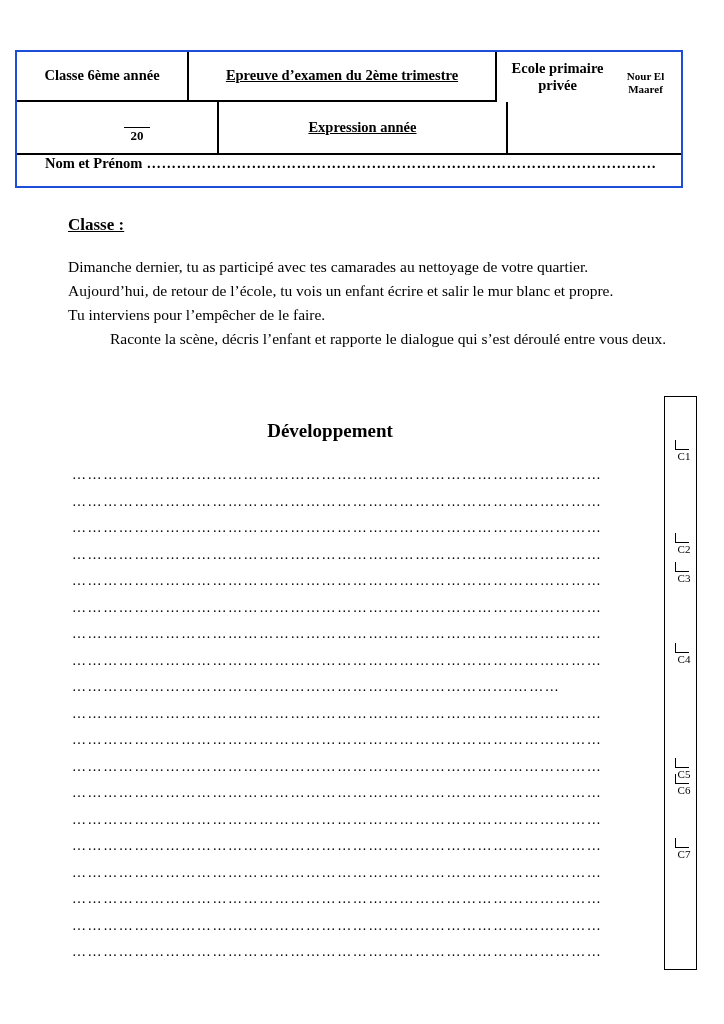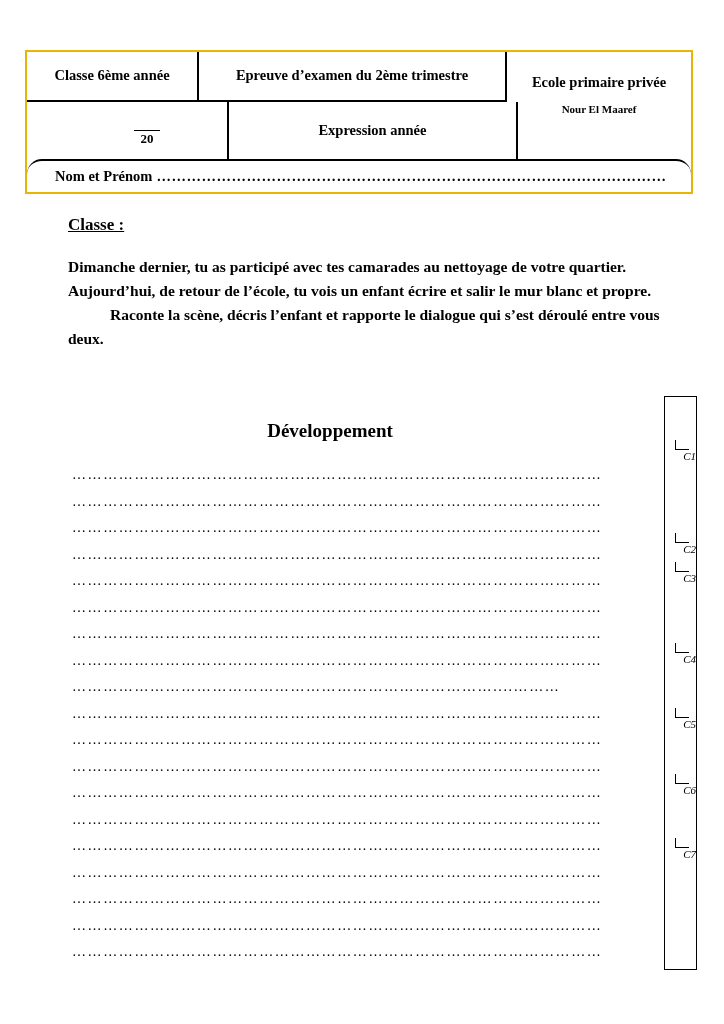--- a/index.html
+++ b/index.html
@@ -19,52 +19,52 @@
   .page {
     position: absolute;
     left: 0; top: 0;
     width: 724px;
     height: 1024px;
   }
 
   
   .header-table {
     position: absolute;
-    left: 25px;
+    left: 15px;
     top: 50px;
     width: 668px;
-    border: 2px solid #eab308;
+    border: 2px solid #1d4ed8;
     box-sizing: border-box;
   }
   .hrow {
     display: flex;
     width: 100%;
     box-sizing: border-box;
   }
   .hrow.top { height: 50px; }
-  .hrow.mid { height: 57px; padding-left: 40px; }
+  .hrow.mid { height: 51px; padding-left: 40px; }
   .hcell {
     box-sizing: border-box;
     display: flex;
     align-items: center;
     justify-content: center;
     text-align: center;
     padding: 2px 6px;
     font-weight: bold;
     font-size: 14.5px;
     line-height: 1.2;
   }
   .col1 { width: 172px; border-right: 2px solid #000; }
-  .col2 { width: 308px; border-right: 2px solid #000; }
+  .col2 { width: 308px; border-right: 2px solid #000; text-decoration: underline; }
   .col3 { width: 184px; }
 
   .hrow.top .col1, .hrow.top .col2 { border-bottom: 2px solid #000; }
 
   .school-cell {
-    flex-direction: column;
+    flex-direction: row;
     justify-content: space-around;
     padding: 22px 4px;
   }
   .school-line1 { font-size: 14.5px; font-weight: bold; }
   .school-line2 { font-size: 11px; font-weight: bold; margin-top: 12px; }
 
   .mark-box {
     display: inline-block;
     text-align: center;
     font-size: 14px;
@@ -79,28 +79,26 @@
   }
   .mark-den {
     display: block;
     width: 26px;
     margin: 0 auto;
     font-size: 13px;
   }
 
   .name-row {
     display: flex;
-    align-items: center;
     height: 33px;
     border-top: 2px solid #000;
     padding-left: 28px;
     font-weight: bold;
     font-size: 14.5px;
     box-sizing: border-box;
-    border-radius: 15px;
   }
   .name-dots {
     font-weight: bold;
     letter-spacing: 0.5px;
     white-space: nowrap;
     overflow: hidden;
     margin-left: 4px;
   }
 
   
@@ -112,21 +110,20 @@
     font-size: 17px;
     text-decoration: underline;
   }
   .subject-body {
     position: absolute;
     left: 68px;
     top: 255px;
     width: 600px;
     font-size: 15.5px;
     line-height: 1.55;
-    font-weight: bold;
   }
   .subject-body p { margin: 0; }
   .indent { text-indent: 42px; }
 
   
   .dev-title {
     position: absolute;
     left: 0;
     top: 420px;
     width: 720px;
@@ -173,24 +170,23 @@
   .crit .corner {
     display: block;
     width: 13px;
     height: 9px;
     border-left: 1.3px solid #000;
     border-bottom: 1.3px solid #000;
     margin-left: 7px;
   }
   .crit .lbl {
     display: block;
-    text-align: right;
+    text-align: center;
     padding-left: 4px;
     line-height: 12px;
-    font-style: italic;
   }
 </style>
 </head>
 <body>
 
 <div class="page">
 
   <div class="header-table">
     <div class="hrow top">
       <div class="hcell col1">Classe 6ème année</div>
@@ -216,20 +212,21 @@
     </div>
     <div class="name-row">
       <span>Nom et Prénom</span>
       <span class="name-dots">…………………………………………………………………………………………</span>
     </div>
   </div>
 
   <div class="subject-title">Classe :</div>
   <div class="subject-body">
     <p>Dimanche dernier, tu as participé avec tes camarades au nettoyage de votre quartier. Aujourd’hui, de retour de l’école, tu vois un enfant écrire et salir le mur blanc et propre.</p>
+    <p>Tu interviens pour l’empêcher de le faire.</p>
     <p class="indent">Raconte la scène, décris l’enfant et rapporte le dialogue qui s’est déroulé entre vous deux.</p>
   </div>
 
   <div class="dev-title">Développement</div>
 
   <div class="lines">
       <div class="dotline">…………………………………………………………………………………………</div>
       <div class="dotline">…………………………………………………………………………………………</div>
       <div class="dotline">…………………………………………………………………………………………</div>
       <div class="dotline">…………………………………………………………………………………………</div>
@@ -261,21 +258,21 @@
         <span class="lbl">C2</span>
       </div>
       <div class="crit" style="top: 562px;">
         <span class="corner"></span>
         <span class="lbl">C3</span>
       </div>
       <div class="crit" style="top: 643px;">
         <span class="corner"></span>
         <span class="lbl">C4</span>
       </div>
-      <div class="crit" style="top: 708px;">
+      <div class="crit" style="top: 758px;">
         <span class="corner"></span>
         <span class="lbl">C5</span>
       </div>
       <div class="crit" style="top: 774px;">
         <span class="corner"></span>
         <span class="lbl">C6</span>
       </div>
       <div class="crit" style="top: 838px;">
         <span class="corner"></span>
         <span class="lbl">C7</span>

